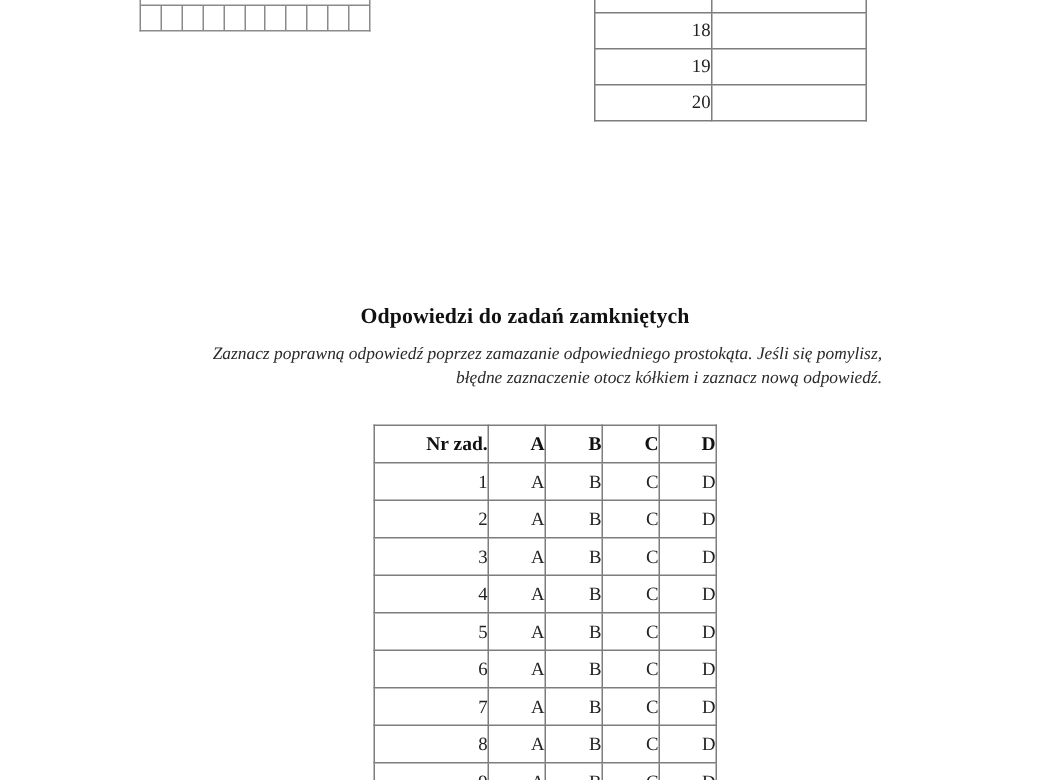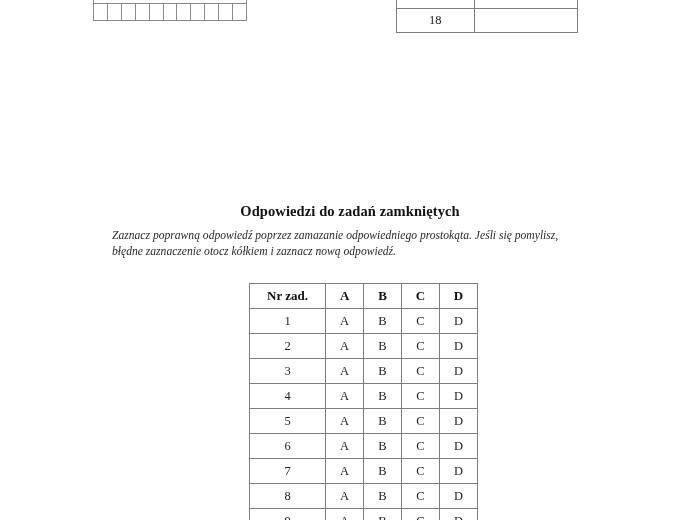--- a/index.html
+++ b/index.html
@@ -63,20 +63,21 @@
   #score-table td {
     border: 1px solid #7d7d7d;
     height: 23px;
     padding: 0;
     text-align: center;
     vertical-align: middle;
     color: #222;
   }
   #score-table td.score-label {
     width: 84px;
+    text-align: right;
   }
   #score-table td.score-value {
     width: 114px;
   }
   #score-table tr.score-total td.score-label {
     font-weight: bold;
     font-size: 13px;
   }
 
   
@@ -91,42 +92,42 @@
     letter-spacing: 0.1px;
     color: #111;
   }
 
   
   #answers-instruction {
     position: absolute;
     left: 112px;
     top: 228px;
     width: 476px;
-    text-align: left;
+    text-align: right;
     font-style: italic;
     font-size: 11.6px;
     line-height: 15.5px;
     color: #2a2a2a;
   }
 
   
   #answer-table {
     position: absolute;
     left: 249px;
     top: 283px;
     width: 229px;
     border-collapse: collapse;
     font-size: 12.5px;
   }
   #answer-table th,
   #answer-table td {
     border: 1px solid #7d7d7d;
     height: 24px;
     padding: 0;
-    text-align: center;
+    text-align: right;
     vertical-align: middle;
     font-weight: normal;
     color: #222;
   }
   #answer-table thead th {
     font-weight: bold;
     font-size: 13px;
     color: #111;
   }
   #answer-table .col-nr {
@@ -157,20 +158,28 @@
 </div>
 
 <table id="score-table">
   <tbody>
       <tr>
         <td class="score-label">17</td>
         <td class="score-value"></td>
       </tr>
       <tr>
         <td class="score-label">18</td>
+        <td class="score-value"></td>
+      </tr>
+      <tr>
+        <td class="score-label">19</td>
+        <td class="score-value"></td>
+      </tr>
+      <tr>
+        <td class="score-label">20</td>
         <td class="score-value"></td>
       </tr>
     </tbody>
 </table>
 
 <div id="answers-heading">Odpowiedzi do zadań zamkniętych</div>
 
 <div id="answers-instruction">Zaznacz poprawną odpowiedź poprzez zamazanie odpowiedniego prostokąta. Jeśli się pomylisz, błędne zaznaczenie otocz kółkiem i zaznacz nową odpowiedź.</div>
 
 <table id="answer-table">

